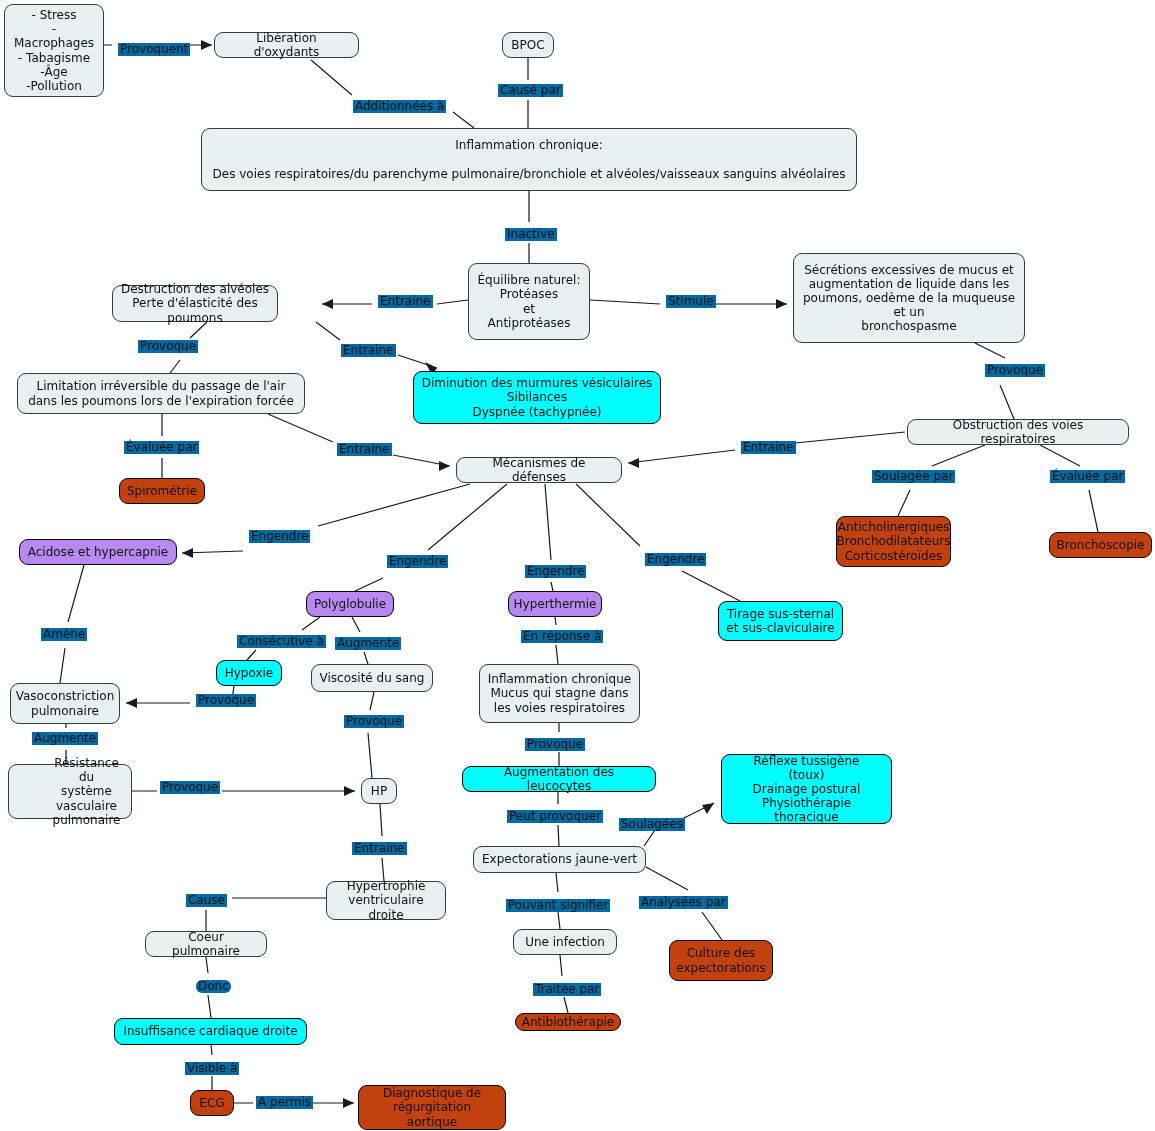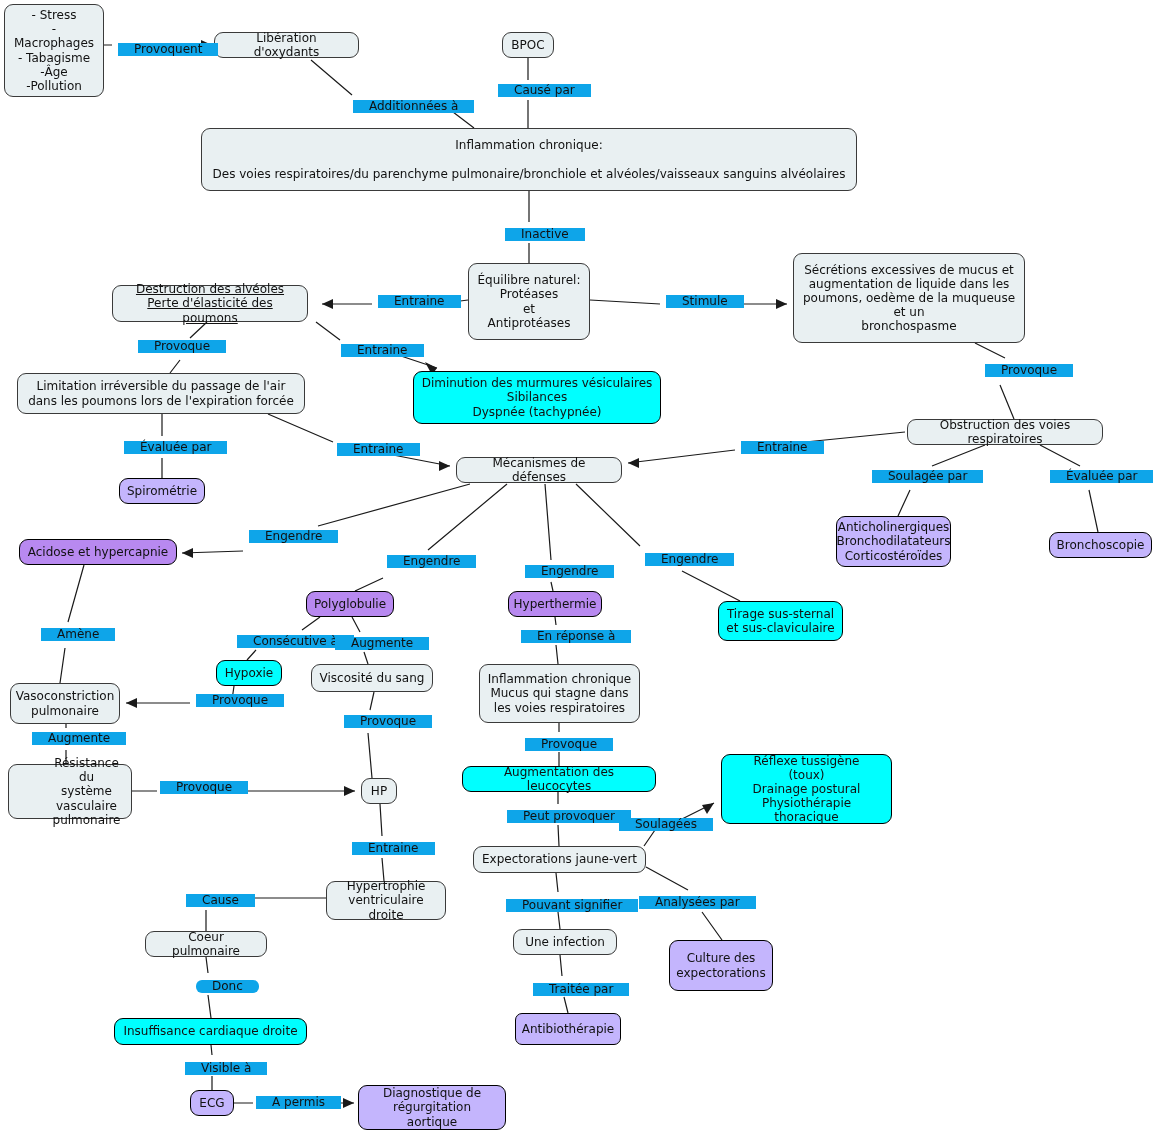--- a/index.html
+++ b/index.html
@@ -17,28 +17,28 @@
     align-items:center;
     justify-content:center;
     text-align:center;
     line-height:1.18;
     color:#111;
     white-space:pre-line;
     padding:3px 7px;
   }
   .n-grey{background:#e9f0f2;border-color:#3a3a3a;}
   .n-cyan{background:#00ffff;border-color:#000;}
-  .n-green{background:#c4b5fd;border-color:#000;}
+  .n-green{background:#c2410c;border-color:#000;}
   .n-purple{background:#b889f0;border-color:#000;}
 
   .elabel{
     position:absolute;
-    background:#0ea5e9;
+    background:#0369a1;
     color:#111;
-    padding:0 16px;
+    padding:0 2px;
     white-space:nowrap;
     line-height:1.1;
   }
 </style>
 </head>
 <body>
 
 <div id="canvas">
   <svg id="edges" xmlns="http://www.w3.org/2000/svg">
       <g>
@@ -172,34 +172,34 @@
 -Pollution</div>
       <div class="node n-grey" style="left: 214px; top: 32px; width: 145px; height: 26px; font-size: 12px;">Libération d'oxydants</div>
       <div class="node n-grey" style="left: 502px; top: 32px; width: 52px; height: 26px; font-size: 12px;">BPOC</div>
       <div class="node n-grey" style="left: 201px; top: 128px; width: 656px; height: 63px; font-size: 12px;">Inflammation chronique:
 
 Des voies respiratoires/du parenchyme pulmonaire/bronchiole et alvéoles/vaisseaux sanguins alvéolaires</div>
       <div class="node n-grey" style="left: 468px; top: 263px; width: 122px; height: 77px; font-size: 12px;">Équilibre naturel:
 Protéases
 et
 Antiprotéases</div>
-      <div class="node n-grey" style="left: 112px; top: 285px; width: 196px; height: 37px; font-size: 12px; text-decoration: underline;">Destruction des alvéoles
+      <div class="node n-grey" style="left: 112px; top: 285px; width: 166px; height: 37px; font-size: 12px;">Destruction des alvéoles
 Perte d'élasticité des poumons</div>
       <div class="node n-grey" style="left: 793px; top: 253px; width: 232px; height: 90px; font-size: 12px;">Sécrétions excessives de mucus et
 augmentation de liquide dans les
 poumons, oedème de la muqueuse
 et un
 bronchospasme</div>
       <div class="node n-grey" style="left: 17px; top: 373px; width: 288px; height: 41px; font-size: 12px;">Limitation irréversible du passage de l'air
 dans les poumons lors de l'expiration forcée</div>
       <div class="node n-cyan" style="left: 413px; top: 371px; width: 248px; height: 53px; font-size: 12px;">Diminution des murmures vésiculaires
 Sibilances
 Dyspnée (tachypnée)</div>
       <div class="node n-green" style="left: 119px; top: 478px; width: 86px; height: 26px; font-size: 12px;">Spirométrie</div>
-      <div class="node n-grey" style="left: 907px; top: 419px; width: 196px; height: 26px; font-size: 12px;">Obstruction des voies respiratoires</div>
+      <div class="node n-grey" style="left: 907px; top: 419px; width: 222px; height: 26px; font-size: 12px;">Obstruction des voies respiratoires</div>
       <div class="node n-grey" style="left: 456px; top: 457px; width: 166px; height: 26px; font-size: 12px;">Mécanismes de défenses</div>
       <div class="node n-green" style="left: 836px; top: 516px; width: 115px; height: 51px; font-size: 12px;">Anticholinergiques
 Bronchodilatateurs
 Corticostéroïdes</div>
       <div class="node n-green" style="left: 1049px; top: 532px; width: 103px; height: 26px; font-size: 12px;">Bronchoscopie</div>
       <div class="node n-purple" style="left: 19px; top: 539px; width: 158px; height: 26px; font-size: 12px;">Acidose et hypercapnie</div>
       <div class="node n-purple" style="left: 306px; top: 591px; width: 88px; height: 26px; font-size: 12px;">Polyglobulie</div>
       <div class="node n-purple" style="left: 508px; top: 591px; width: 94px; height: 26px; font-size: 12px;">Hyperthermie</div>
       <div class="node n-cyan" style="left: 718px; top: 601px; width: 125px; height: 40px; font-size: 12px;">Tirage sus-sternal
 et sus-claviculaire</div>
@@ -217,24 +217,24 @@
       <div class="node n-grey" style="left: 8px; top: 764px; width: 124px; height: 55px; font-size: 12px; padding-left: 40px;">Résistance du
 système vasculaire
 pulmonaire</div>
       <div class="node n-grey" style="left: 361px; top: 778px; width: 36px; height: 26px; font-size: 12px;">HP</div>
       <div class="node n-cyan" style="left: 462px; top: 766px; width: 194px; height: 26px; font-size: 12px; text-align: center;">Augmentation des leucocytes</div>
       <div class="node n-grey" style="left: 473px; top: 846px; width: 173px; height: 27px; font-size: 12px;">Expectorations jaune-vert</div>
       <div class="node n-grey" style="left: 326px; top: 881px; width: 120px; height: 39px; font-size: 12px;">Hypertrophie
 ventriculaire droite</div>
       <div class="node n-grey" style="left: 145px; top: 931px; width: 122px; height: 26px; font-size: 12px;">Coeur pulmonaire</div>
       <div class="node n-grey" style="left: 513px; top: 929px; width: 104px; height: 26px; font-size: 12px;">Une infection</div>
-      <div class="node n-green" style="left: 669px; top: 940px; width: 104px; height: 51px; font-size: 12px;">Culture des
+      <div class="node n-green" style="left: 669px; top: 940px; width: 104px; height: 41px; font-size: 12px;">Culture des
 expectorations</div>
       <div class="node n-cyan" style="left: 114px; top: 1018px; width: 193px; height: 27px; font-size: 12px;">Insuffisance cardiaque droite</div>
-      <div class="node n-green" style="left: 515px; top: 1013px; width: 106px; height: 32px; font-size: 12px; border-radius: 7px;">Antibiothérapie</div>
+      <div class="node n-green" style="left: 515px; top: 1013px; width: 106px; height: 18px; font-size: 12px;">Antibiothérapie</div>
       <div class="node n-green" style="left: 190px; top: 1090px; width: 44px; height: 26px; font-size: 12px;">ECG</div>
       <div class="node n-green" style="left: 358px; top: 1085px; width: 148px; height: 45px; font-size: 12px;">Diagnostique de
 régurgitation aortique</div>
     </div>
   <div id="labels">
       <div class="elabel" style="left: 118px; top: 43px; font-size: 12px;">Provoquent</div>
       <div class="elabel" style="left: 353px; top: 100px; font-size: 12px;">Additionnées à</div>
       <div class="elabel" style="left: 498px; top: 84px; font-size: 12px;">Causé par</div>
       <div class="elabel" style="left: 505px; top: 228px; font-size: 12px;">Inactive</div>
       <div class="elabel" style="left: 378px; top: 295px; font-size: 12px;">Entraine</div>

